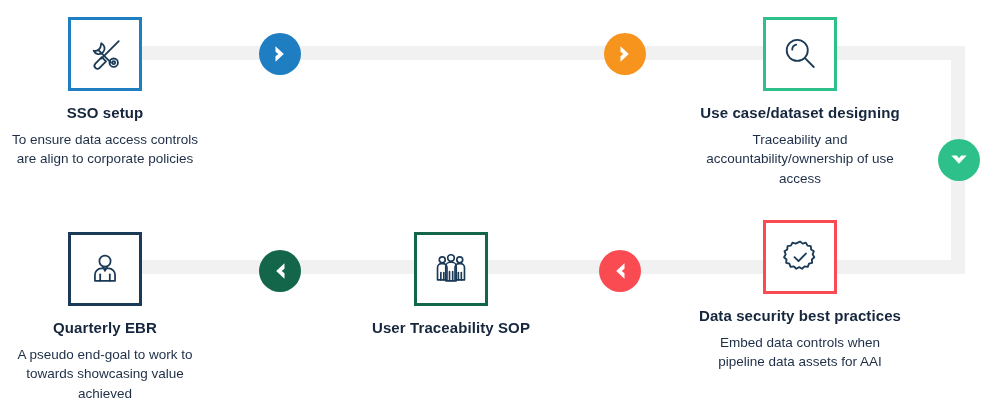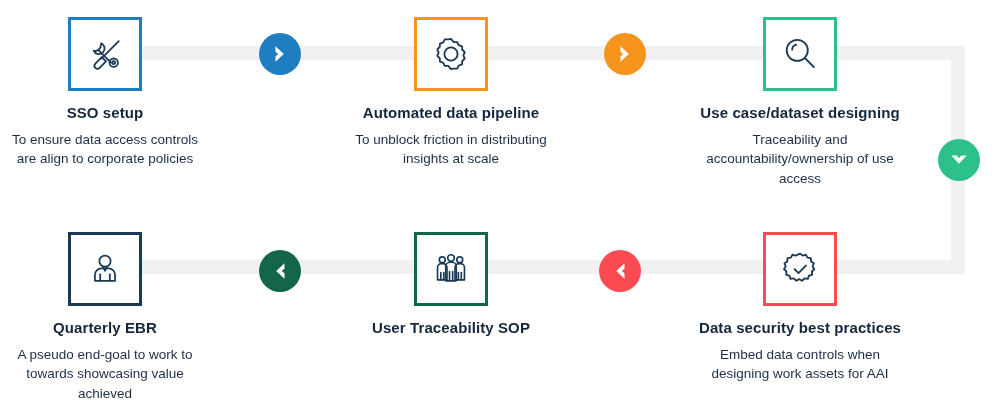--- a/index.html
+++ b/index.html
@@ -44,21 +44,21 @@
     font-size:13.5px;color:#1d2e46;line-height:1.45;
     padding:0 26px;
   }
 
   
   #step-1{left:-25px;top:17px;}
   #step-2{left:321px;top:17px;}
   #step-3{left:670px;top:17px;}
   #step-4{left:-25px;top:232px;}
   #step-5{left:321px;top:232px;}
-  #step-6{left:670px;top:232px;}
+  #step-6{left:670px;top:220px;}
 
   
   .b-blue {border-color:#1f7ec2;}
   .b-orange{border-color:#f6941e;}
   .b-green {border-color:#2ec08b;}
   .b-navy  {border-color:#1b3a57;}
   .b-dgreen{border-color:#14664a;}
   .b-red   {border-color:#fb4b52;}
 </style>
 </head>
@@ -80,32 +80,20 @@
           <path d="M13.5 34.5a3.2 3.2 0 0 0 4.6 4.6l7-7-4.6-4.6z"></path>
           <circle cx="33.5" cy="33.5" r="4.6"></circle>
           <circle cx="33.5" cy="33.5" r="1.6"></circle>
         </svg>
       </span>
     </div>
     <div class="step-title">SSO setup</div>
     <div class="step-desc">To ensure data access controls are align to corporate policies</div>
   </div>
 
-  <div class="step" id="step-2">
-    <div class="icon-box b-orange">
-      <span>
-        <svg width="44" height="44" viewBox="0 0 48 48" fill="none" stroke="#1b3a57" stroke-width="2" stroke-linecap="round" stroke-linejoin="round">
-          <path d="M24 7.5 27 11h3.8l1.6 3.4 3.6 1.2.3 3.8 2.7 2.6-1.5 3.5 1.5 3.5-2.7 2.6-.3 3.8-3.6 1.2-1.6 3.4H27L24 40.5 21 37h-3.8l-1.6-3.4-3.6-1.2-.3-3.8L9 26l1.5-3.5L9 19l2.7-2.6.3-3.8 3.6-1.2L17.2 8H21z"></path>
-          <circle cx="24" cy="24" r="7.2"></circle>
-        </svg>
-      </span>
-    </div>
-    <div class="step-title">Automated data pipeline</div>
-    <div class="step-desc">To unblock friction in distributing insights at scale</div>
-  </div>
 
   <div class="step" id="step-3">
     <div class="icon-box b-green">
       <span>
         <svg width="44" height="44" viewBox="0 0 48 48" fill="none" stroke="#1b3a57" stroke-width="2" stroke-linecap="round" stroke-linejoin="round">
           <circle cx="21" cy="20" r="11.5"></circle>
           <path d="M29.4 28.6 39 38.2"></path>
           <path d="M15.5 19.2a5.8 5.8 0 0 1 4.4-5.4"></path>
         </svg>
       </span>
@@ -155,21 +143,21 @@
   <div class="step" id="step-6">
     <div class="icon-box b-red">
       <span>
         <svg width="44" height="44" viewBox="0 0 48 48" fill="none" stroke="#1b3a57" stroke-width="2" stroke-linecap="round" stroke-linejoin="round">
           <path d="M24 7.2l2.9 2.2 3.5-1 1.8 3.2 3.6.5.3 3.6 3 2-1.3 3.4 1.8 3.2-2.7 2.4.4 3.6-3.5 1-1.3 3.4-3.6-.4-2.6 2.5-3.2-1.7-3.2 1.7-2.6-2.5-3.6.4-1.3-3.4-3.5-1 .4-3.6-2.7-2.4 1.8-3.2-1.3-3.4 3-2 .3-3.6 3.6-.5 1.8-3.2 3.5 1z"></path>
           <path d="M18 24.2l4.4 4.4 8-8.4"></path>
         </svg>
       </span>
     </div>
     <div class="step-title">Data security best practices</div>
-    <div class="step-desc">Embed data controls when designing work assets for AAI</div>
+    <div class="step-desc">Embed data controls when pipeline data assets for AAI</div>
   </div>
 
   <div class="arrow-circle" style="left:259px;top:33px;background:#1f7ec2;">
     <span>
       <svg width="24" height="24" viewBox="0 0 24 24">
           <path d="M7.5 4.3 15.8 12 7.5 19.7V14.2L10.3 12 7.5 9.8z" fill="#ffffff"></path>
         </svg>
     </span>
   </div>
 

